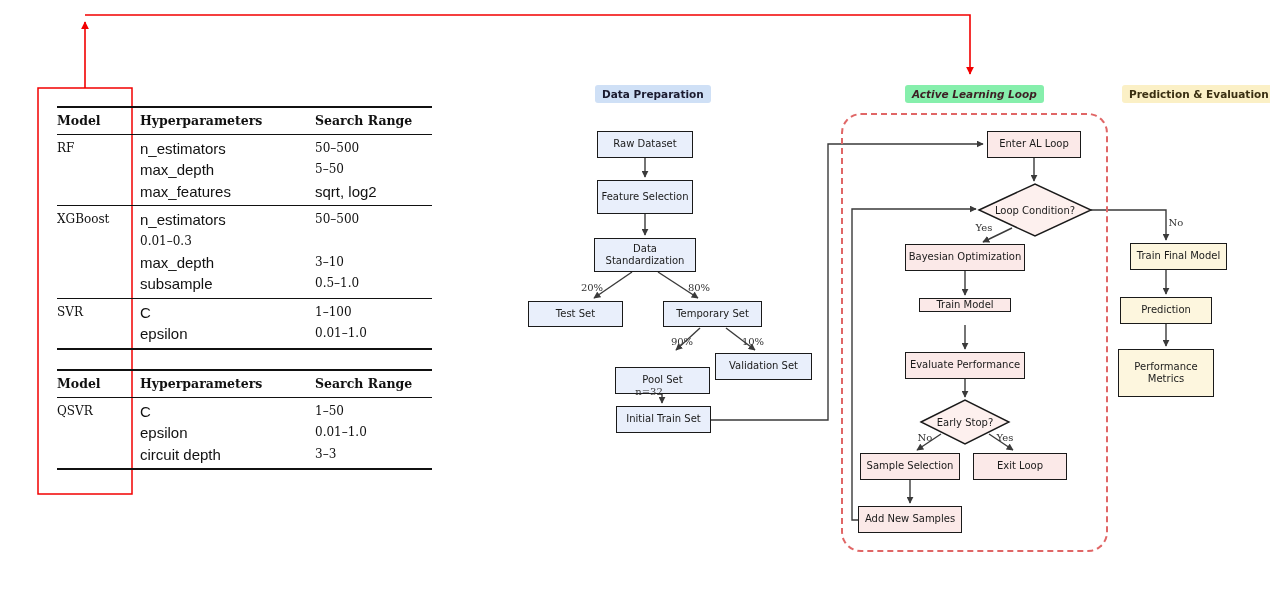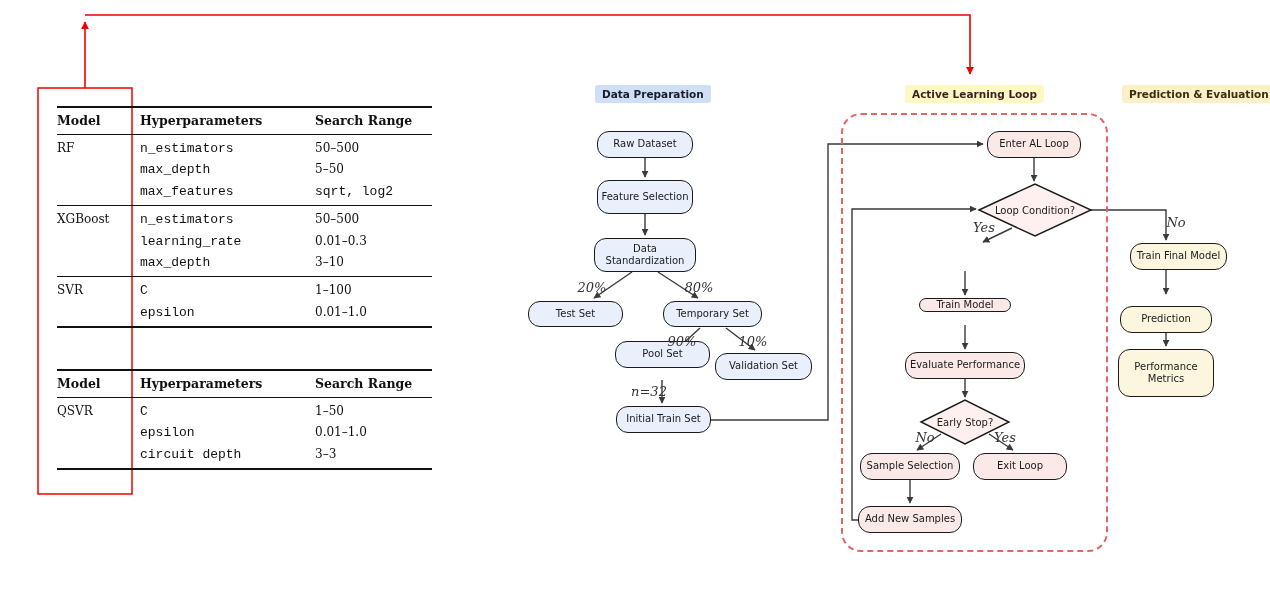--- a/index.html
+++ b/index.html
@@ -11,42 +11,42 @@
   .ltable{position:absolute;z-index:2;font-family:"DejaVu Serif",serif;color:#111;}
   .rule{border-top:1px solid #111;height:0;}
   .rule.thick{border-top:2px solid #111;}
   .trow{display:flex;align-items:flex-end;line-height:21.4px;font-size:12px;}
   .thead .cell{font-weight:bold;font-size:12.5px;}
   .thead{line-height:26px;}
   .cell{display:block;}
   .c1{width:83px;flex:none;}
   .c2{width:175px;flex:none;}
   .c3{flex:1;}
-  .mono{font-family:Liberation Mono, monospace;font-size:13px;}
+  .mono{font-family:Liberation Sans, sans-serif;font-size:15px;}
   .tgroup{padding:3px 0;}
 
   
   .fc-header{position:absolute;z-index:3;font-size:10.5px;font-weight:bold;color:#1b1b2f;
              padding:3px 7px;border-radius:3px;white-space:nowrap;}
   .hdr-prep{background:#cfe0f6;}
-  .hdr-al{background:#fef9c3;color:#3c1f24;}
+  .hdr-al{background:#86efac;color:#3c1f24;font-style:italic;}
   .hdr-pred{background:#fbf0c6;color:#3a2f12;}
 
   .node{position:absolute;z-index:3;display:flex;align-items:center;justify-content:center;
-        text-align:center;border:1.3px solid #1a1a1a;border-radius:12px;font-size:10px;
+        text-align:center;border:1.3px solid #1a1a1a;border-radius:0;font-size:10px;
         line-height:1.25;color:#1a1a1a;white-space:nowrap;box-sizing:border-box;}
   .node.wrap{white-space:normal;}
   .n-prep{background:#e9effb;}
   .n-al{background:#fbe9e8;}
   .n-pred{background:#fdf6de;}
 
   .dlabel{position:absolute;z-index:3;font-size:10px;color:#1a1a1a;white-space:nowrap;
           transform:translate(-50%,-50%);}
-  .elabel{position:absolute;z-index:3;font-size:13px;color:#333;font-family:"DejaVu Serif",serif;
-          white-space:nowrap;transform:translate(-50%,-50%);font-style:italic;}
+  .elabel{position:absolute;z-index:3;font-size:10px;color:#333;font-family:"DejaVu Serif",serif;
+          white-space:nowrap;transform:translate(-50%,-50%);}
 
   .loop-boundary{position:absolute;z-index:2;border:2.5px dashed #e06666;border-radius:20px;
                  box-sizing:border-box;}
 </style>
 </head>
 <body>
 
 <div id="canvas">
 
   <svg class="underlay" width="1270" height="589" viewBox="0 0 1270 589">
@@ -121,27 +121,31 @@
     </div>
     <div class="rule"></div>
     <div class="tgroup">
       <div class="trow">
         <span class="cell c1">XGBoost</span>
         <span class="cell c2 mono">n_estimators</span>
         <span class="cell c3">50–500</span>
       </div>
       <div class="trow">
         <span class="cell c1"></span>
-        <span class="cell c2 mono">learning_rate</span>
         <span class="cell c3">0.01–0.3</span>
       </div>
       <div class="trow">
         <span class="cell c1"></span>
         <span class="cell c2 mono">max_depth</span>
         <span class="cell c3">3–10</span>
+      </div>
+      <div class="trow">
+        <span class="cell c1"></span>
+        <span class="cell c2 mono">subsample</span>
+        <span class="cell c3">0.5–1.0</span>
       </div>
     </div>
     <div class="rule"></div>
     <div class="tgroup">
       <div class="trow">
         <span class="cell c1">SVR</span>
         <span class="cell c2 mono">C</span>
         <span class="cell c3">1–100</span>
       </div>
       <div class="trow">
@@ -185,35 +189,36 @@
   <div class="fc-header hdr-al" style="left:905px;top:85px">Active Learning Loop</div>
   <div class="fc-header hdr-pred" style="left:1122px;top:85px">Prediction &amp; Evaluation</div>
 
   <div class="loop-boundary" style="left:841px;top:113px;width:267px;height:439px"></div>
 
   <div class="node n-prep" style="left:597px;top:131px;width:96px;height:27px">Raw Dataset</div>
   <div class="node n-prep wrap" style="left:597px;top:180px;width:96px;height:34px">Feature Selection</div>
   <div class="node n-prep wrap" style="left:594px;top:238px;width:102px;height:34px">Data Standardization</div>
   <div class="node n-prep" style="left:528px;top:301px;width:95px;height:26px">Test Set</div>
   <div class="node n-prep" style="left:663px;top:301px;width:99px;height:26px">Temporary Set</div>
-  <div class="node n-prep" style="left:615px;top:341px;width:95px;height:27px">Pool Set</div>
+  <div class="node n-prep" style="left:615px;top:367px;width:95px;height:27px">Pool Set</div>
   <div class="node n-prep" style="left:715px;top:353px;width:97px;height:27px">Validation Set</div>
   <div class="node n-prep" style="left:616px;top:406px;width:95px;height:27px">Initial Train Set</div>
 
   <div class="node n-al" style="left:987px;top:131px;width:94px;height:27px">Enter AL Loop</div>
   <div class="dlabel" style="left:1035px;top:210px">Loop Condition?</div>
+  <div class="node n-al" style="left:905px;top:244px;width:120px;height:27px">Bayesian Optimization</div>
   <div class="node n-al" style="left:919px;top:298px;width:92px;height:14px">Train Model</div>
   <div class="node n-al" style="left:905px;top:352px;width:120px;height:27px">Evaluate Performance</div>
   <div class="dlabel" style="left:965px;top:422px">Early Stop?</div>
   <div class="node n-al" style="left:860px;top:453px;width:100px;height:27px">Sample Selection</div>
   <div class="node n-al" style="left:973px;top:453px;width:94px;height:27px">Exit Loop</div>
   <div class="node n-al" style="left:858px;top:506px;width:104px;height:27px">Add New Samples</div>
 
   <div class="node n-pred" style="left:1130px;top:243px;width:97px;height:27px">Train Final Model</div>
-  <div class="node n-pred" style="left:1120px;top:306px;width:92px;height:27px">Prediction</div>
+  <div class="node n-pred" style="left:1120px;top:297px;width:92px;height:27px">Prediction</div>
   <div class="node n-pred wrap" style="left:1118px;top:349px;width:96px;height:48px">Performance Metrics</div>
 
   <span class="elabel" style="left:592px;top:287px">20%</span>
   <span class="elabel" style="left:699px;top:287px">80%</span>
   <span class="elabel" style="left:682px;top:341px">90%</span>
   <span class="elabel" style="left:753px;top:341px">10%</span>
   <span class="elabel" style="left:649px;top:391px">n=32</span>
   <span class="elabel" style="left:984px;top:227px">Yes</span>
   <span class="elabel" style="left:1176px;top:222px">No</span>
   <span class="elabel" style="left:925px;top:437px">No</span>

